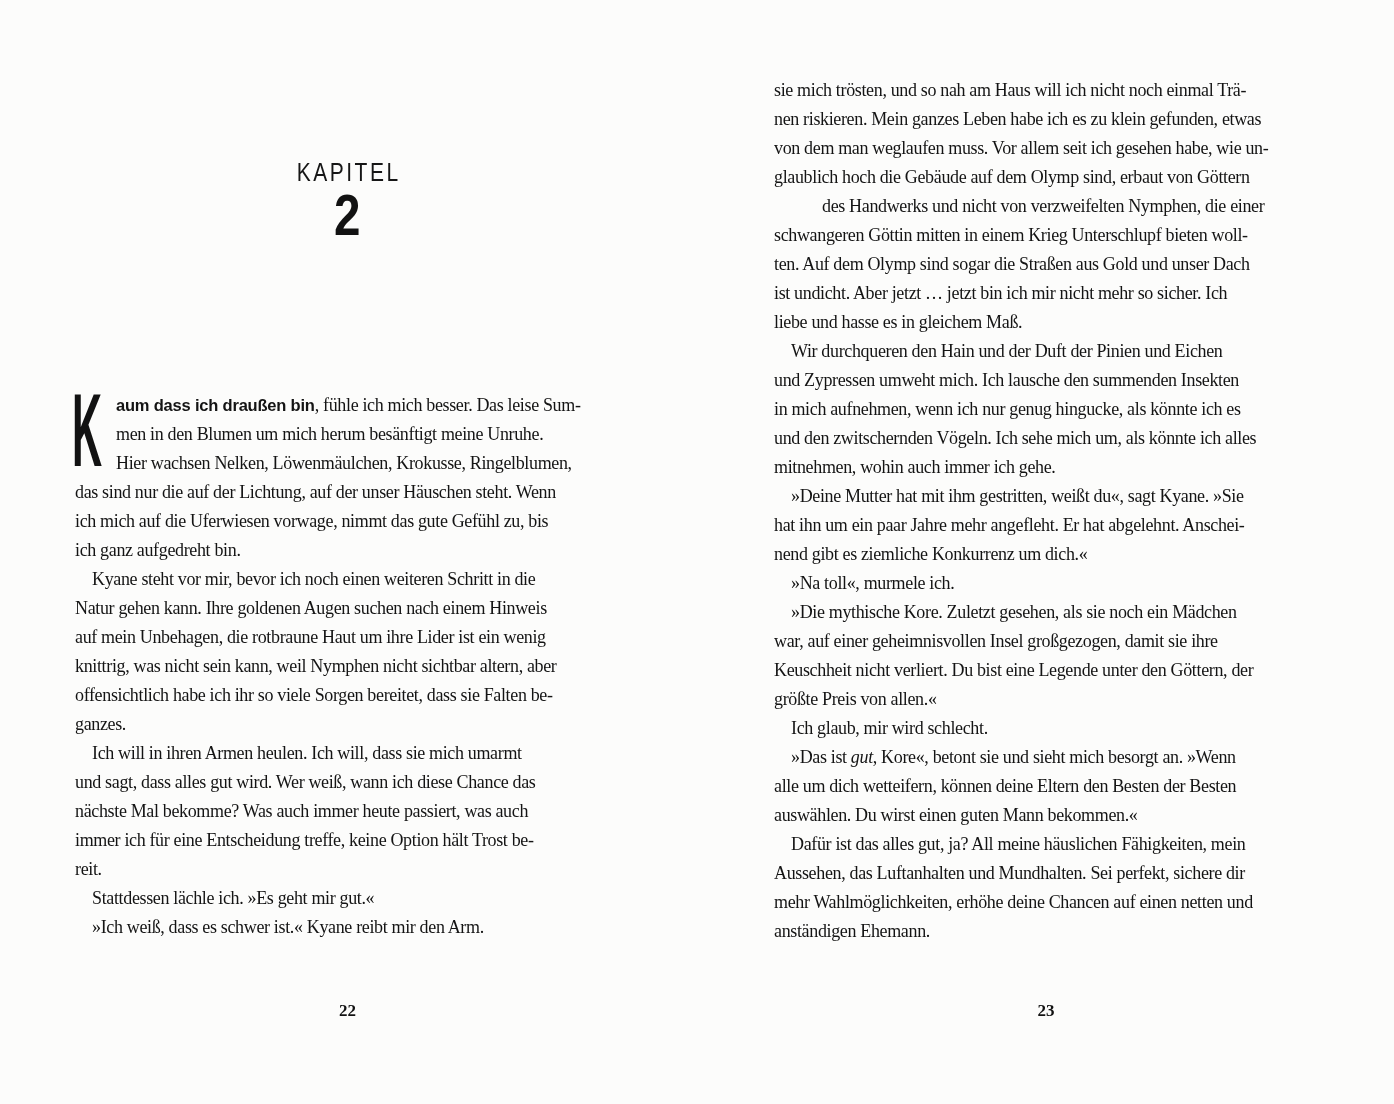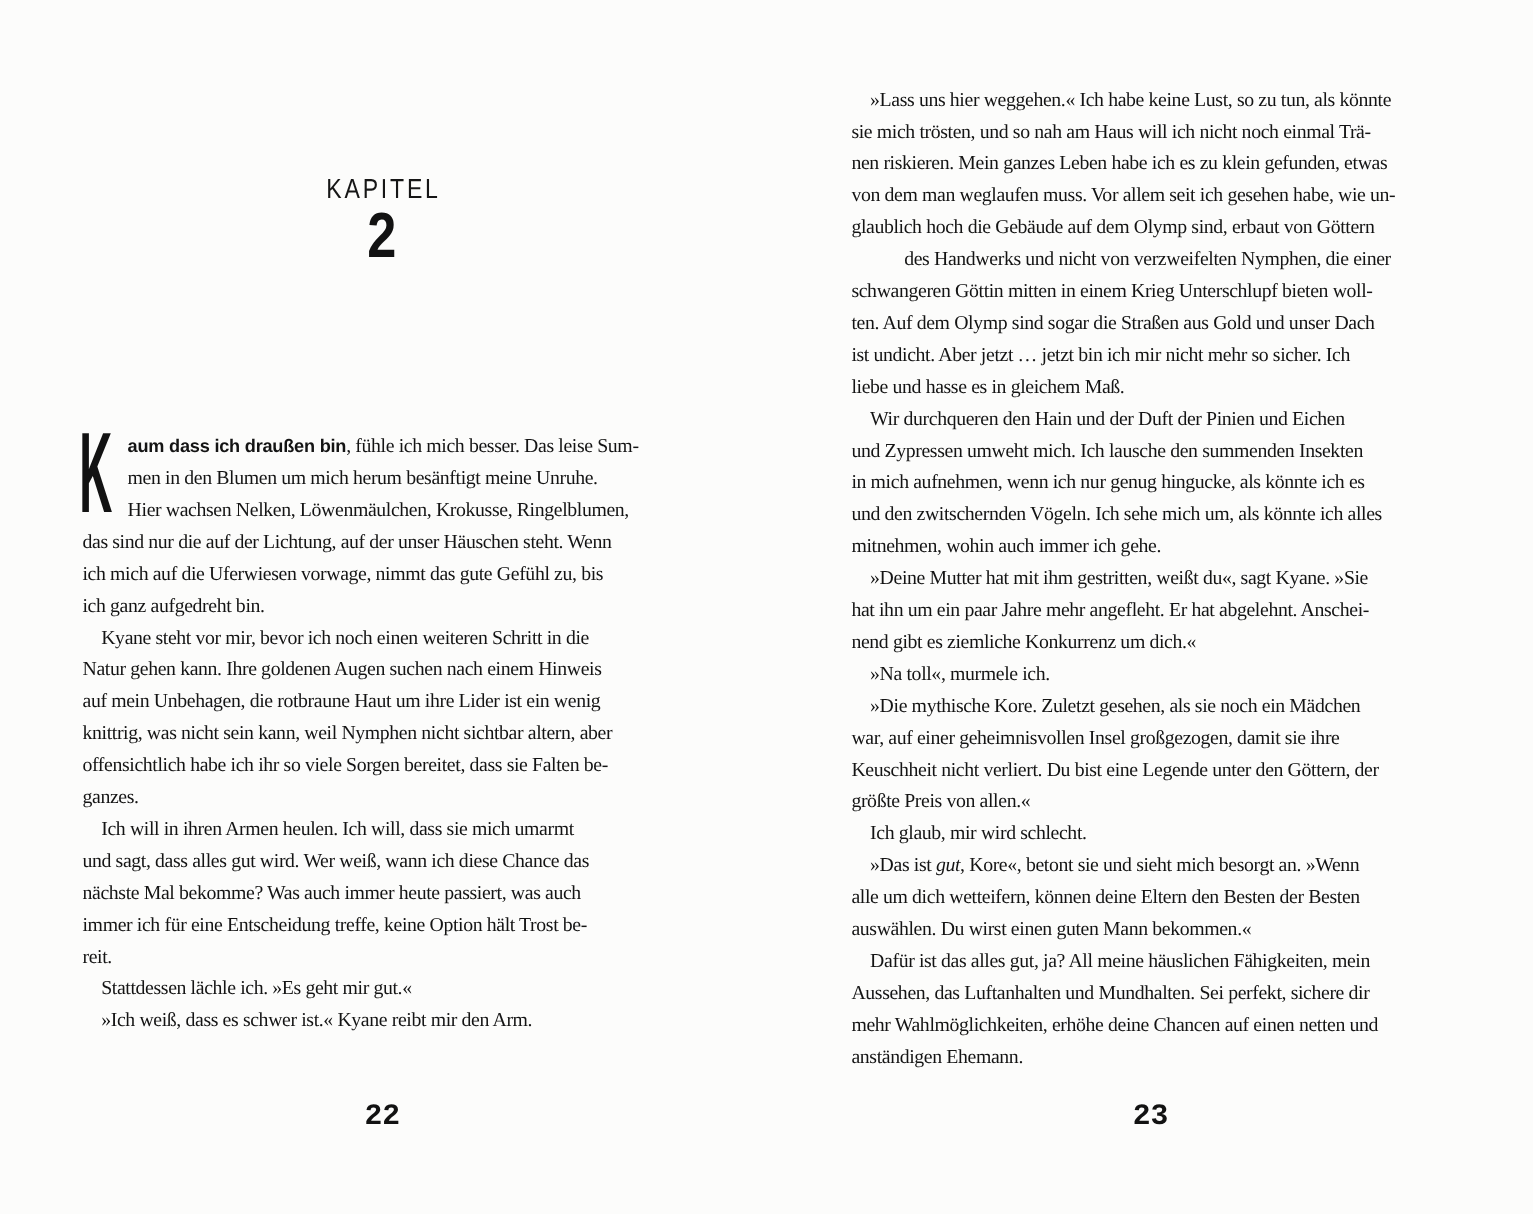--- a/index.html
+++ b/index.html
@@ -52,22 +52,22 @@
     color:#121212;pointer-events:none;
   }
   .dropcap span{
     display:block;font-size:104px;line-height:104px;letter-spacing:0;
     transform:scaleX(0.40);transform-origin:left top;
   }
 
   
   .pagenum{
     position:absolute;top:1001px;text-align:center;
-    font-family:Liberation Mono, monospace;
-    font-weight:bold;font-size:27px;color:#121212;
+    font-family:Liberation Serif, serif;
+    font-weight:bold;font-size:17px;color:#121212;
   }
   #pagenum-left{left:75px;width:545px;}
   #pagenum-right{left:774px;width:544px;}
 </style>
 </head>
 <body>
 
 <div class="spread">
 
   <div class="chapter">
@@ -108,21 +108,20 @@
       </div>
       <div class="para">
         <div class="line ind"><span class="t">Stattdessen lächle ich. »Es geht mir gut.«</span></div>
       </div>
       <div class="para">
         <div class="line ind"><span class="t">»Ich weiß, dass es schwer ist.« Kyane reibt mir den Arm.</span></div>
       </div>
     </div>
   <div class="bodycol" id="right-body">
       <div class="para">
-        <div class="line j ind"><span class="t" style="word-spacing: 0px;">»Lass uns hier weggehen.« Ich habe keine Lust, so zu tun, als könnte</span></div>
         <div class="line j"><span class="t" style="word-spacing: 0px;">sie mich trösten, und so nah am Haus will ich nicht noch einmal Trä-</span></div>
         <div class="line j"><span class="t" style="word-spacing: 0px;">nen riskieren. Mein ganzes Leben habe ich es zu klein gefunden, etwas</span></div>
         <div class="line j"><span class="t" style="word-spacing: 0px;">von dem man weglaufen muss. Vor allem seit ich gesehen habe, wie un-</span></div>
         <div class="line j"><span class="t" style="word-spacing: 0px;">glaublich hoch die Gebäude auf dem Olymp sind, erbaut von Göttern</span></div>
         <div class="line j"><span class="t" style="word-spacing: 0px; margin-left: 48px;">des Handwerks und nicht von verzweifelten Nymphen, die einer</span></div>
         <div class="line j"><span class="t" style="word-spacing: 0px;">schwangeren Göttin mitten in einem Krieg Unterschlupf bieten woll-</span></div>
         <div class="line j"><span class="t" style="word-spacing: 0px;">ten. Auf dem Olymp sind sogar die Straßen aus Gold und unser Dach</span></div>
         <div class="line j"><span class="t" style="word-spacing: 0px;">ist undicht. Aber jetzt … jetzt bin ich mir nicht mehr so sicher. Ich</span></div>
         <div class="line"><span class="t">liebe und hasse es in gleichem Maß.</span></div>
       </div>

